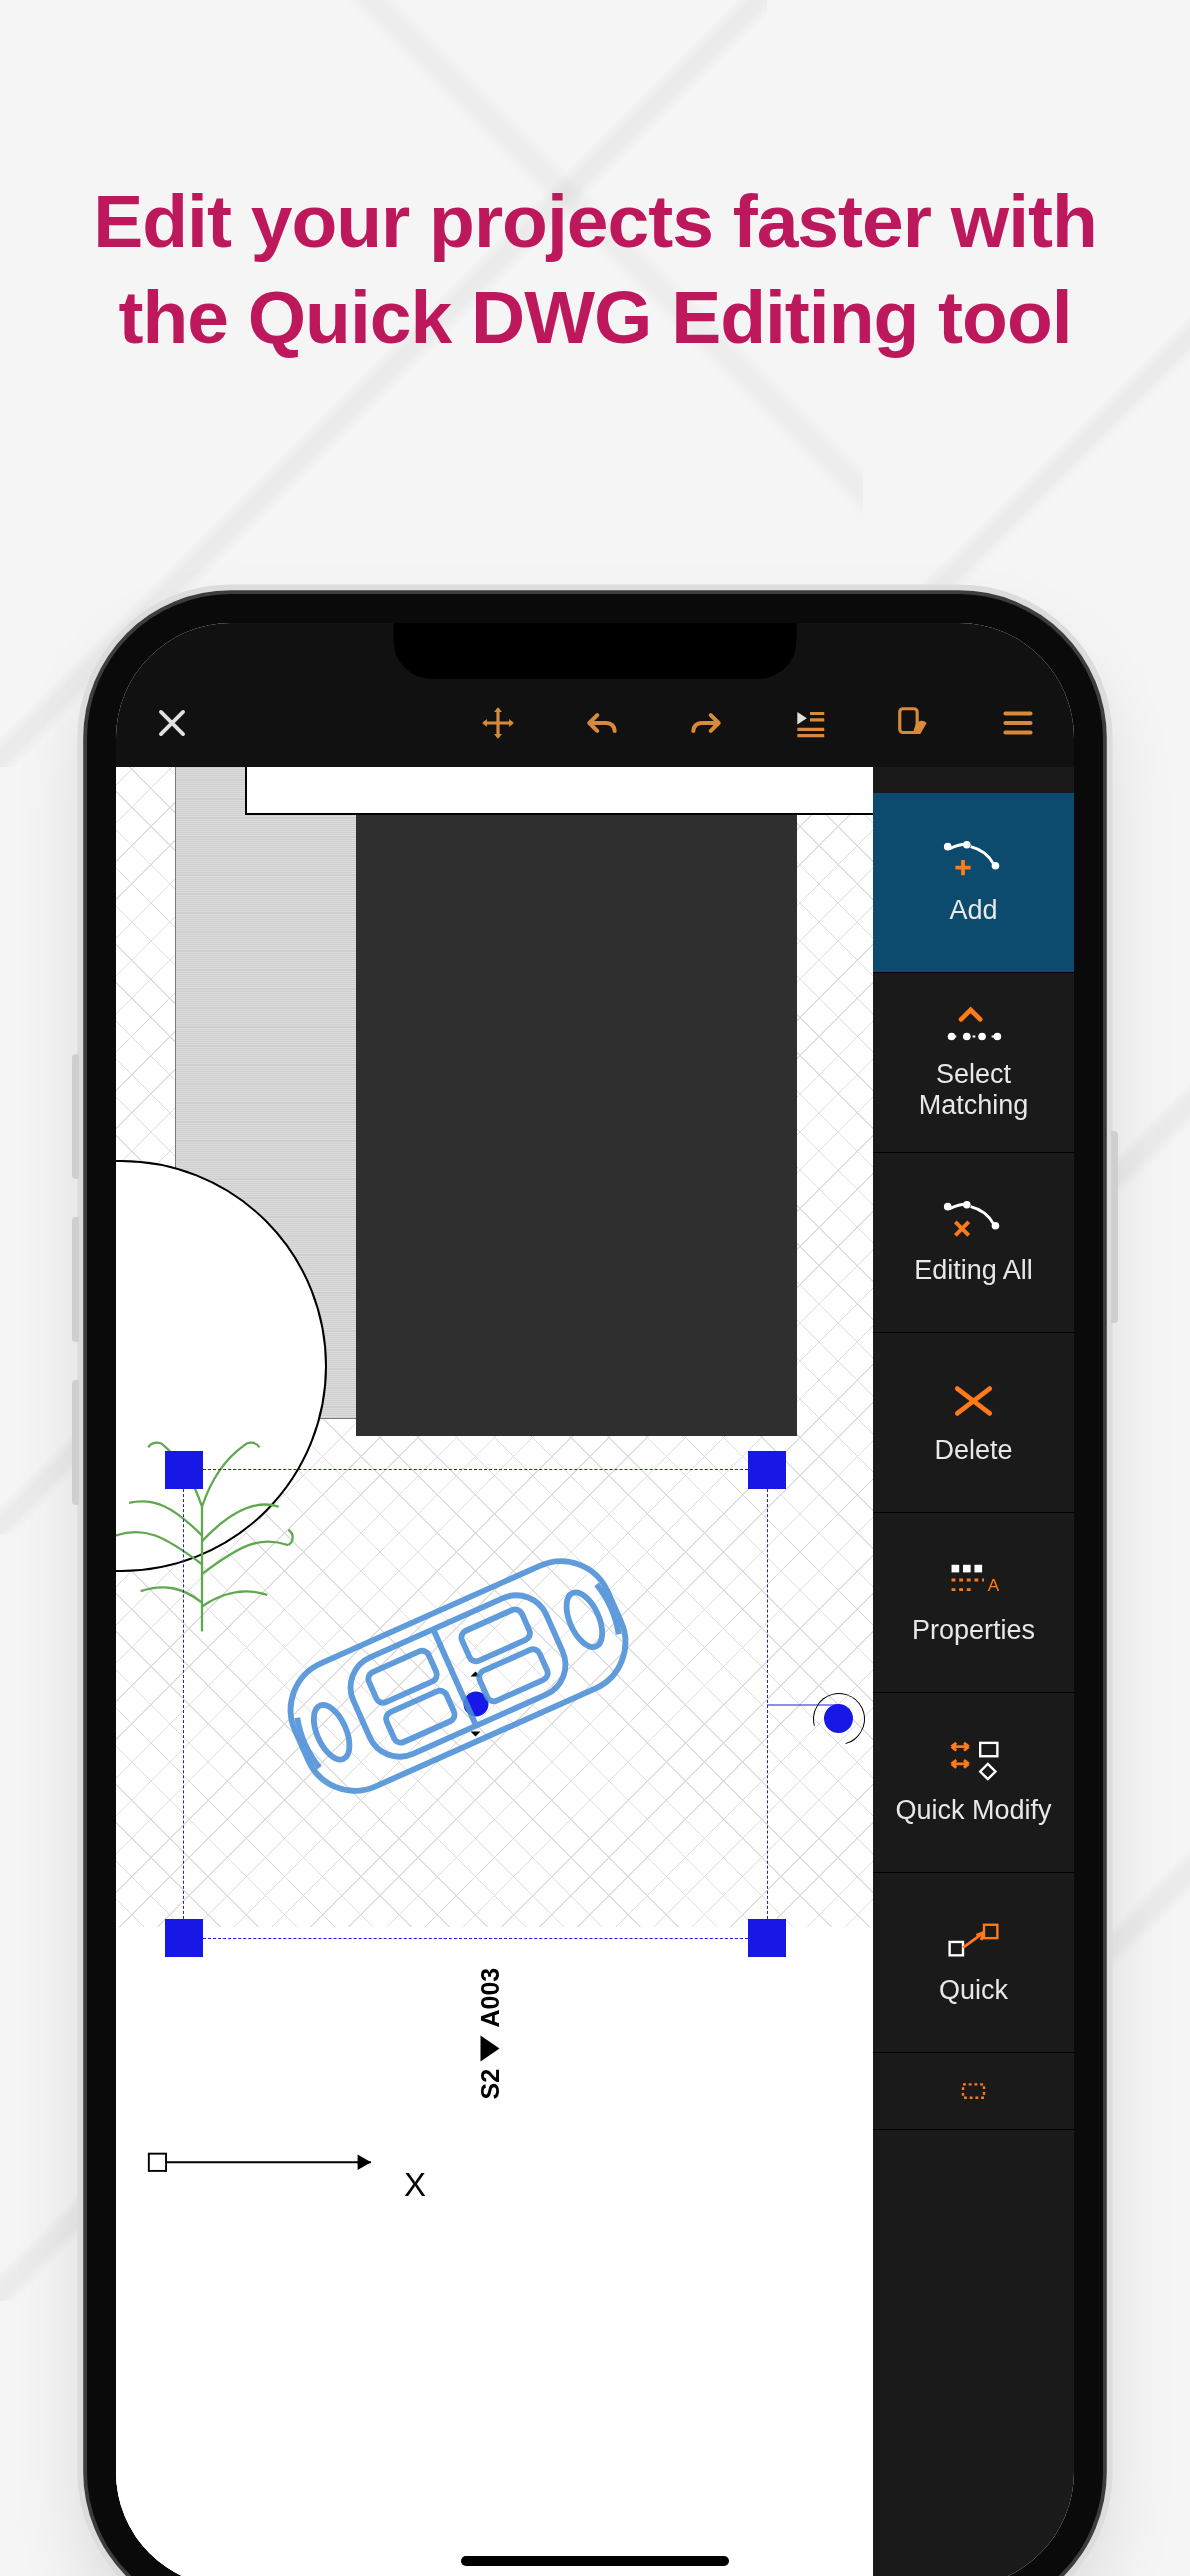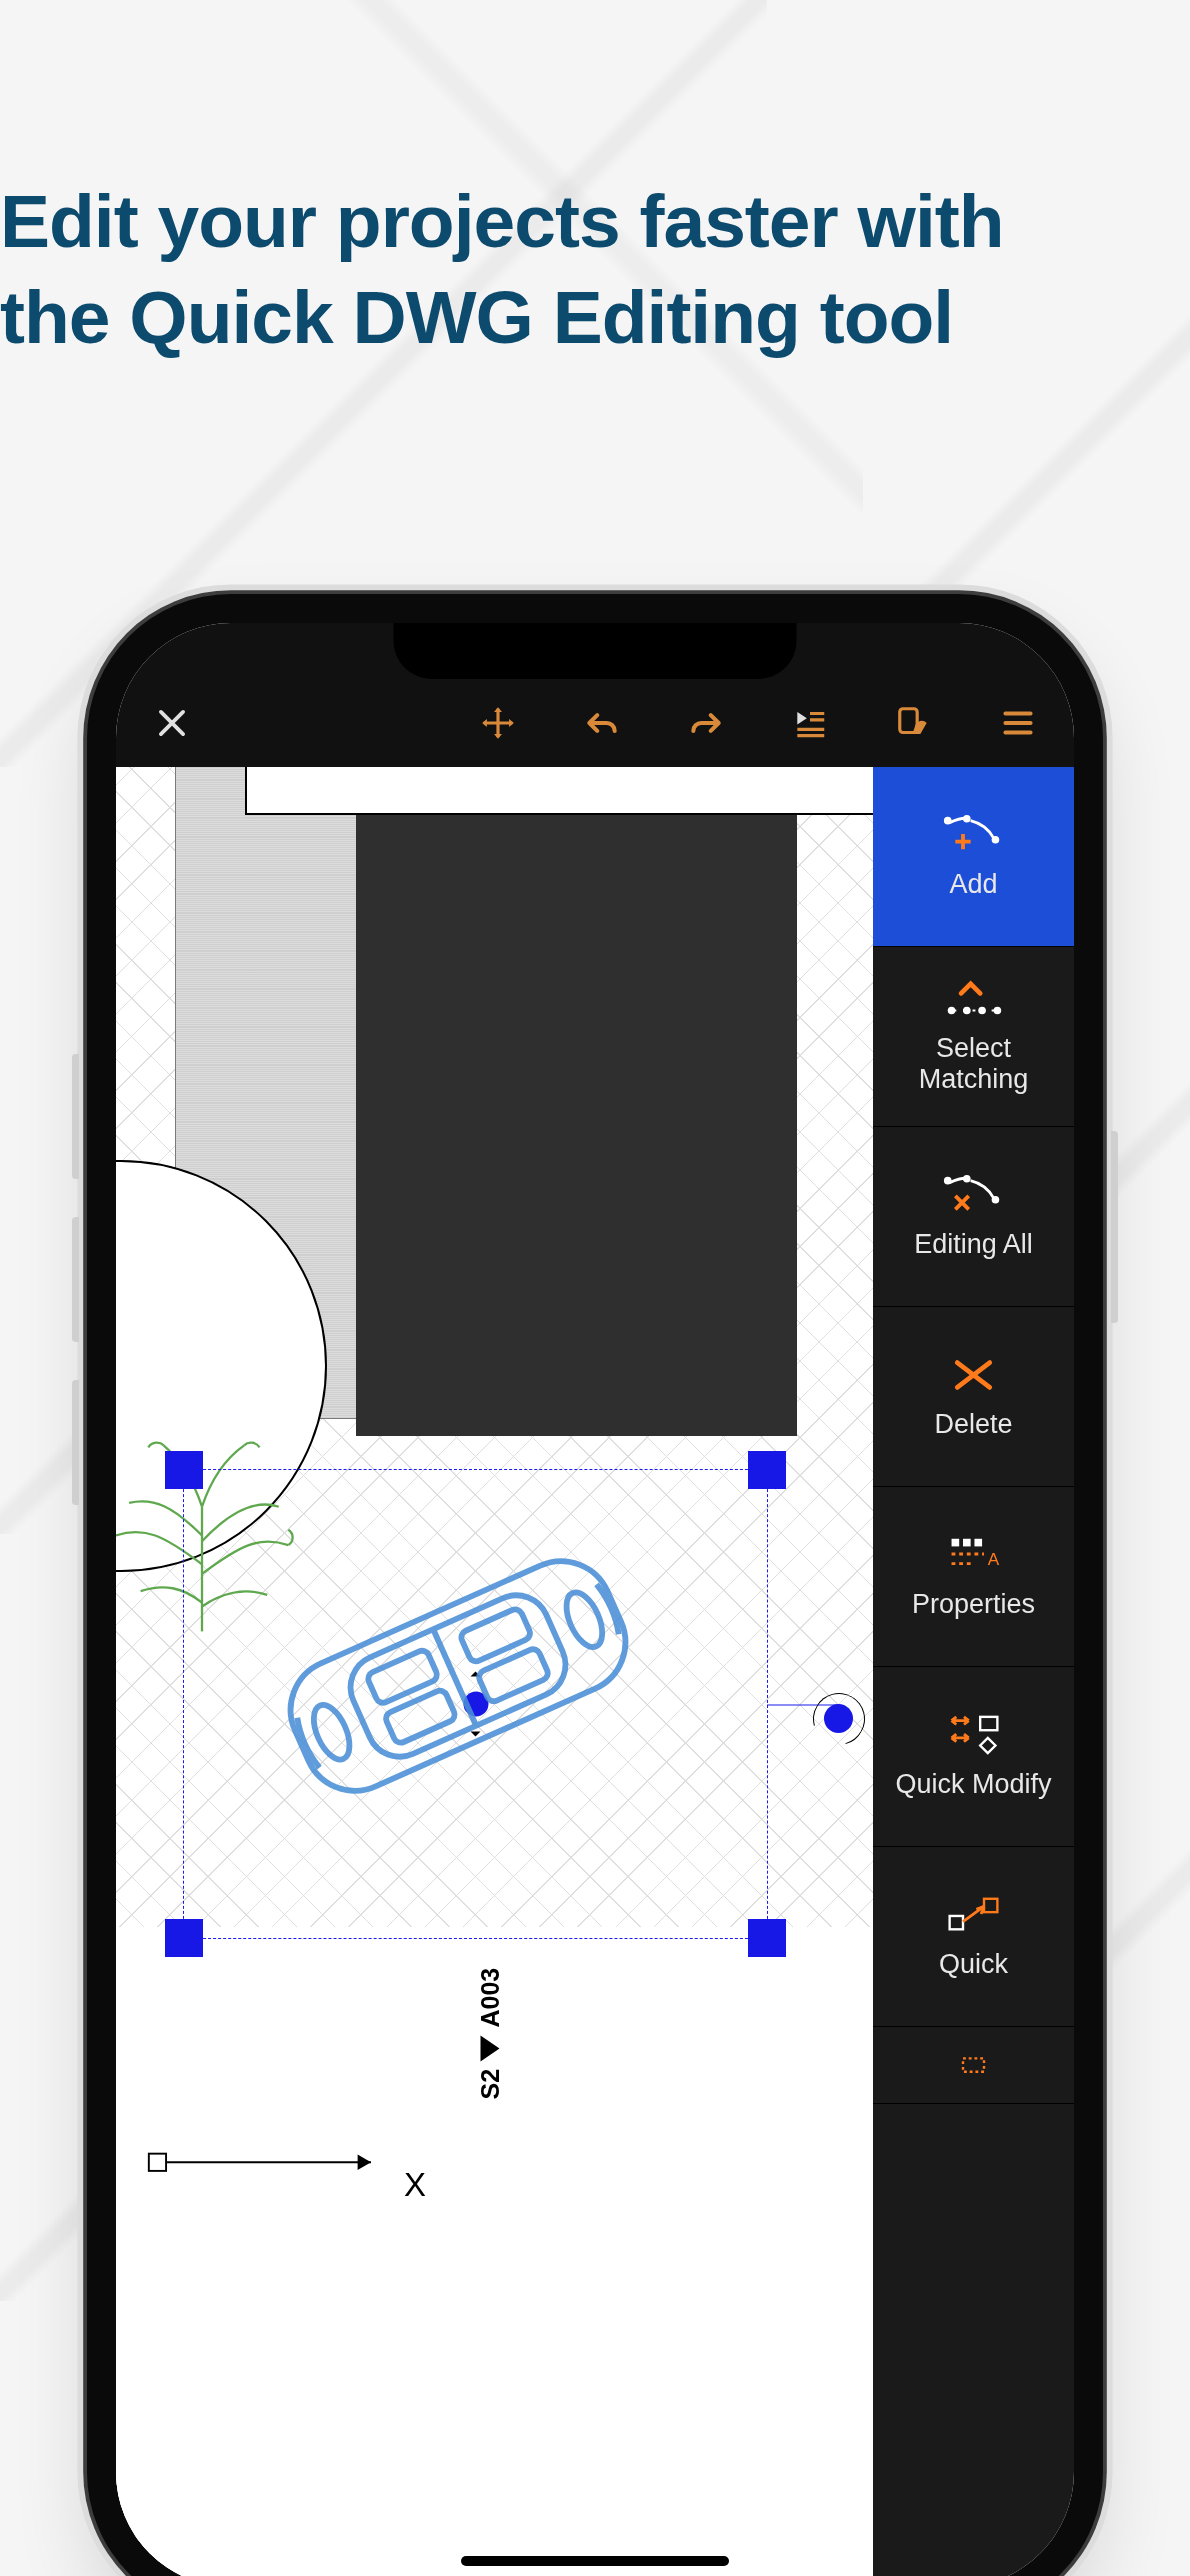--- a/index.html
+++ b/index.html
@@ -13,23 +13,24 @@
   .bg-lines {
     position: absolute; inset: 0;
     background:
       linear-gradient(135deg, transparent 48%, rgba(0,0,0,0.04) 49%, rgba(0,0,0,0.04) 50%, transparent 51%),
       linear-gradient(45deg, transparent 70%, rgba(0,0,0,0.03) 71%, rgba(0,0,0,0.03) 72%, transparent 73%);
     background-size: 767px 767px, 863px 863px;
   }
   .headline {
     position: absolute;
     top: 173px; left: 0; right: 0;
+    text-align: center;
     font-size: 75px;
     font-weight: 600;
-    color: #0c4a6e;
+    color: #be185d;
     line-height: 1.28;
     letter-spacing: -1px;
   }
   
   .phone {
     position: absolute;
     top: 594px;
     left: 50%;
     transform: translateX(-50%);
     width: 1016px;
@@ -114,21 +115,21 @@
     flex-direction: column;
     align-items: center;
     justify-content: center;
     gap: 11.5px;
     border-bottom: 1px solid #000;
     color: #e8e8e8;
     font-size: 27px;
     text-align: center;
     line-height: 1.15;
   }
-  .sp-item.active { background: #1d4ed8; }
+  .sp-item.active { background: #0c4a6e; margin-top: 26px; }
   .sp-item .sp-ico { width: 63px; height: 44px; display: flex; align-items: center; justify-content: center; }
   .sp-item svg { width: 63px; height: 44px; }
   .sp-lbl { padding: 0 5.8px; }
 
   
   .canvas {
     position: absolute;
     top: 144px; left: 0; right: 201px; bottom: 0;
     background: #fff;
     overflow: hidden;

